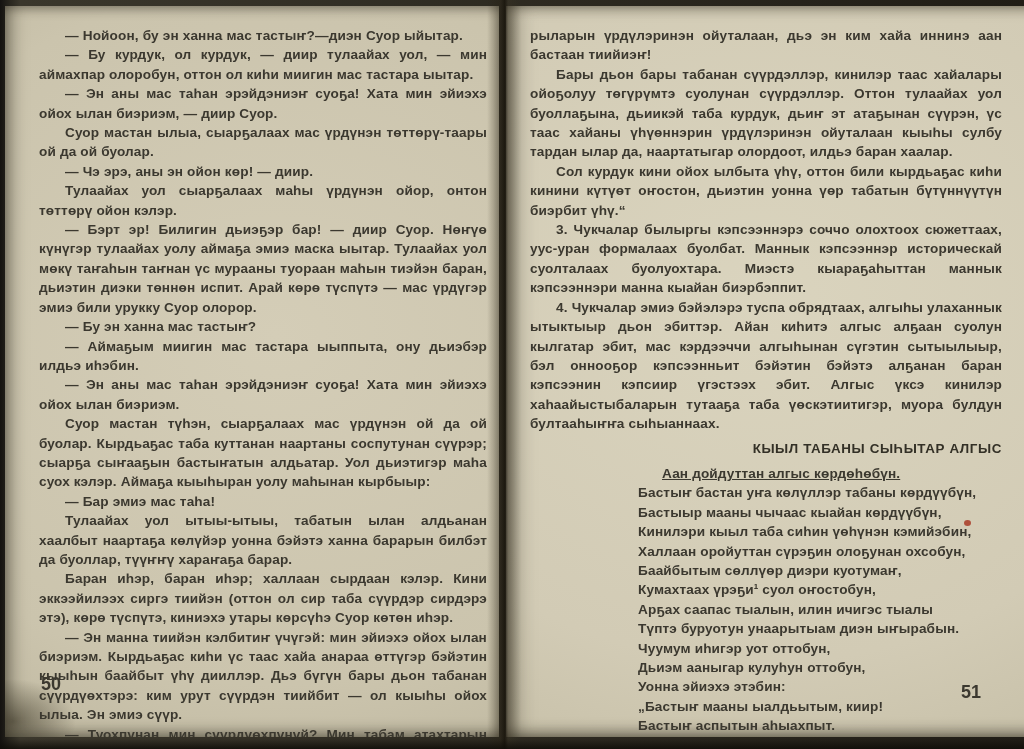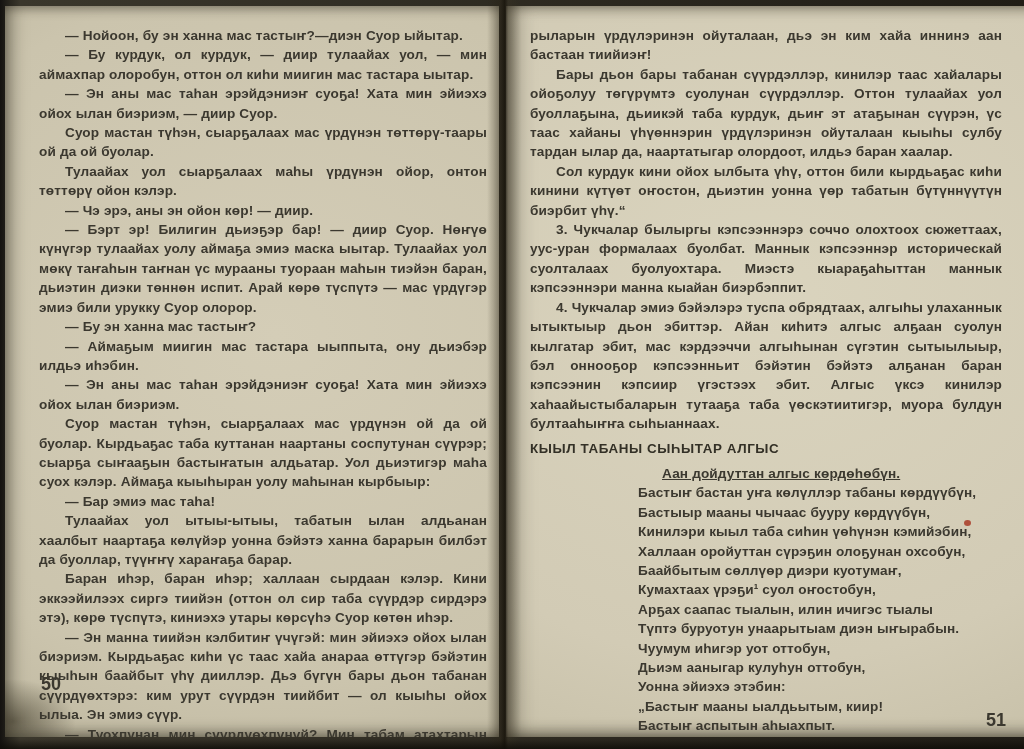--- a/index.html
+++ b/index.html
@@ -32,51 +32,51 @@
   .content{
     position:absolute;top:20px;color:#3b382f;
     font-size:13.6px;line-height:19.4px;font-weight:600;letter-spacing:.15px;
     text-align:justify;
   }
   .page.left .content{left:34px;width:448px;height:640px;}
   .page.right .content{left:24px;width:472px;height:660px;}
   .para{margin:0;text-indent:26px;}
   .page.right .para:first-child{text-indent:0;}
   .heading{
-    text-align:left;font-weight:bold;color:#333026;letter-spacing:.6px;
+    text-align:right;font-weight:bold;color:#333026;letter-spacing:.6px;
     margin:5px 0 6px 0;text-indent:0;font-size:13.4px;
   }
   .verse{margin-left:108px;text-align:left;}
   .verse .verse-line{white-space:nowrap;}
   .verse .verse-line:first-child{margin-left:24px;text-decoration:underline;}
   .pagenum{position:absolute;font-weight:bold;font-size:18px;color:#3b382f;z-index:2;}
   .pagenum.left-num{left:36px;top:668px;}
-  .pagenum.right-num{left:480px;top:676px;margin-top:28px;}
+  .pagenum.right-num{left:455px;top:676px;}
   .speck-red{
     position:absolute;width:7px;height:6px;border-radius:50%;
     background:#a83a26;opacity:.85;z-index:4;
   }
   .edge-bottom{
     position:absolute;left:0;bottom:0;width:100%;height:10px;z-index:5;
     background:linear-gradient(180deg, rgba(20,17,10,0), rgba(15,13,8,.85));
   }
 </style>
 </head>
 <body>
 
 <div class="spread">
 
   <div class="page left">
     <div class="content">
         <div class="para">— Нойоон, бу эн ханна мас тастыҥ?—диэн Суор ыйытар.</div>
         <div class="para">— Бу курдук, ол курдук, — диир тулаайах уол, — мин аймахпар олоробун, оттон ол киһи миигин мас тастара ыытар.</div>
         <div class="para">— Эн аны мас таһан эрэйдэниэҥ суоҕа! Хата мин эйиэхэ ойох ылан биэриэм, — диир Суор.</div>
-        <div class="para">Суор мастан түһэн, сыарҕалаах мас үрдүнэн төттөрү-таары ой да ой буолар.</div>
+        <div class="para">Суор мастан ылыа, сыарҕалаах мас үрдүнэн төттөрү-таары ой да ой буолар.</div>
+        <div class="para">— Чэ эрэ, аны эн ойон көр! — диир.</div>
         <div class="para">Тулаайах уол сыарҕалаах маһы үрдүнэн ойор, онтон төттөрү ойон кэлэр.</div>
-        <div class="para">— Чэ эрэ, аны эн ойон көр! — диир.</div>
         <div class="para">— Бэрт эр! Билигин дьиэҕэр бар! — диир Суор. Нөҥүө күнүгэр тулаайах уолу аймаҕа эмиэ маска ыытар. Тулаайах уол мөкү таҥаһын таҥнан үс мурааны туораан маһын тиэйэн баран, дьиэтин диэки төннөн испит. Арай көрө түспүтэ — мас үрдүгэр эмиэ били урукку Суор олорор.</div>
         <div class="para">— Бу эн ханна мас тастыҥ?</div>
         <div class="para">— Аймаҕым миигин мас тастара ыыппыта, ону дьиэбэр илдьэ иһэбин.</div>
         <div class="para">— Эн аны мас таһан эрэйдэниэҥ суоҕа! Хата мин эйиэхэ ойох ылан биэриэм.</div>
         <div class="para">Суор мастан түһэн, сыарҕалаах мас үрдүнэн ой да ой буолар. Кырдьаҕас таба куттанан наартаны соспутунан сүүрэр; сыарҕа сыҥааҕын бастыҥатын алдьатар. Уол дьиэтигэр маһа суох кэлэр. Аймаҕа кыыһыран уолу маһынан кырбыыр:</div>
         <div class="para">— Бар эмиэ мас таһа!</div>
         <div class="para">Тулаайах уол ытыы-ытыы, табатын ылан алдьанан хаалбыт наартаҕа көлүйэр уонна бэйэтэ ханна барарын билбэт да буоллар, түүҥҥү хараҥаҕа барар.</div>
         <div class="para">Баран иһэр, баран иһэр; халлаан сырдаан кэлэр. Кини эккээйилээх сиргэ тиийэн (оттон ол сир таба сүүрдэр сирдэрэ этэ), көрө түспүтэ, киниэхэ утары көрсүһэ Суор көтөн иһэр.</div>
         <div class="para">— Эн манна тиийэн кэлбитиҥ үчүгэй: мин эйиэхэ ойох ылан биэриэм. Кырдьаҕас киһи үс таас хайа анараа өттүгэр бэйэтин кыыһын баайбыт үһү дииллэр. Дьэ бүгүн бары дьон табанан сүүрдүөхтэрэ: ким урут сүүрдэн тиийбит — ол кыыһы ойох ылыа. Эн эмиэ сүүр.</div>
         <div class="para">— Туохпунан мин сүүрдүөхпүнүй? Мин табам атахтарын бэрт нэһиилэ атыллыыр, оттон наартам буоллаҕына — ыарахан, мас таһарга анаммыт, — диир тулаайах уол.</div>
@@ -90,21 +90,21 @@
           <div class="para">рыларын үрдүлэринэн ойуталаан, дьэ эн ким хайа иннинэ аан бастаан тиийиэҥ!</div>
           <div class="para">Бары дьон бары табанан сүүрдэллэр, кинилэр таас хайалары ойоҕолуу төгүрүмтэ суолунан сүүрдэллэр. Оттон тулаайах уол буоллаҕына, дьиикэй таба курдук, дьиҥ эт атаҕынан сүүрэн, үс таас хайаны үһүөннэрин үрдүлэринэн ойуталаан кыыһы сулбу тардан ылар да, наартатыгар олордоот, илдьэ баран хаалар.</div>
           <div class="para">Сол курдук кини ойох ылбыта үһү, оттон били кырдьаҕас киһи кинини күтүөт оҥостон, дьиэтин уонна үөр табатын бүтүннүүтүн биэрбит үһү.“</div>
           <div class="para">3. Чукчалар былыргы кэпсээннэрэ соччо олохтоох сюжеттаах, уус-уран формалаах буолбат. Маннык кэпсээннэр историческай суолталаах буолуохтара. Миэстэ кыараҕаһыттан маннык кэпсээннэри манна кыайан биэрбэппит.</div>
           <div class="para">4. Чукчалар эмиэ бэйэлэрэ туспа обрядтаах, алгыһы улаханнык ытыктыыр дьон эбиттэр. Айан киһитэ алгыс алҕаан суолун кылгатар эбит, мас кэрдээччи алгыһынан сүгэтин сытыылыыр, бэл оннооҕор кэпсээнньит бэйэтин бэйэтэ алҕанан баран кэпсээнин кэпсиир үгэстээх эбит. Алгыс үксэ кинилэр хаһаайыстыбаларын тутааҕа таба үөскэтиитигэр, муора булдун бултааһыҥҥа сыһыаннаах.</div>
         </div>
       <div class="heading">КЫЫЛ ТАБАНЫ СЫҺЫТАР АЛГЫС</div>
       <div class="verse">
           <div class="verse-line">Аан дойдуттан алгыс көрдөһөбүн.</div>
           <div class="verse-line">Бастыҥ бастан уҥа көлүллэр табаны көрдүүбүн,</div>
-          <div class="verse-line">Бастыыр мааны чычаас бууру көрдүүбүн,</div>
+          <div class="verse-line">Бастыыр мааны чычаас кыайан көрдүүбүн,</div>
           <div class="verse-line">Кинилэри кыыл таба сиһин үөһүнэн кэмийэбин,</div>
           <div class="verse-line">Халлаан оройуттан сүрэҕин олоҕунан охсобун,</div>
           <div class="verse-line">Баайбытым сөллүөр диэри куотумаҥ,</div>
           <div class="verse-line">Кумахтаах үрэҕи¹ суол оҥостобун,</div>
           <div class="verse-line">Арҕах саапас тыалын, илин ичигэс тыалы</div>
           <div class="verse-line">Түптэ буруотун унаарытыам диэн ыҥырабын.</div>
           <div class="verse-line">Чуумум иһигэр уот оттобун,</div>
           <div class="verse-line">Дьиэм ааныгар кулуһун оттобун,</div>
           <div class="verse-line">Уонна эйиэхэ этэбин:</div>
           <div class="verse-line">„Бастыҥ мааны ыалдьытым, киир!</div>

